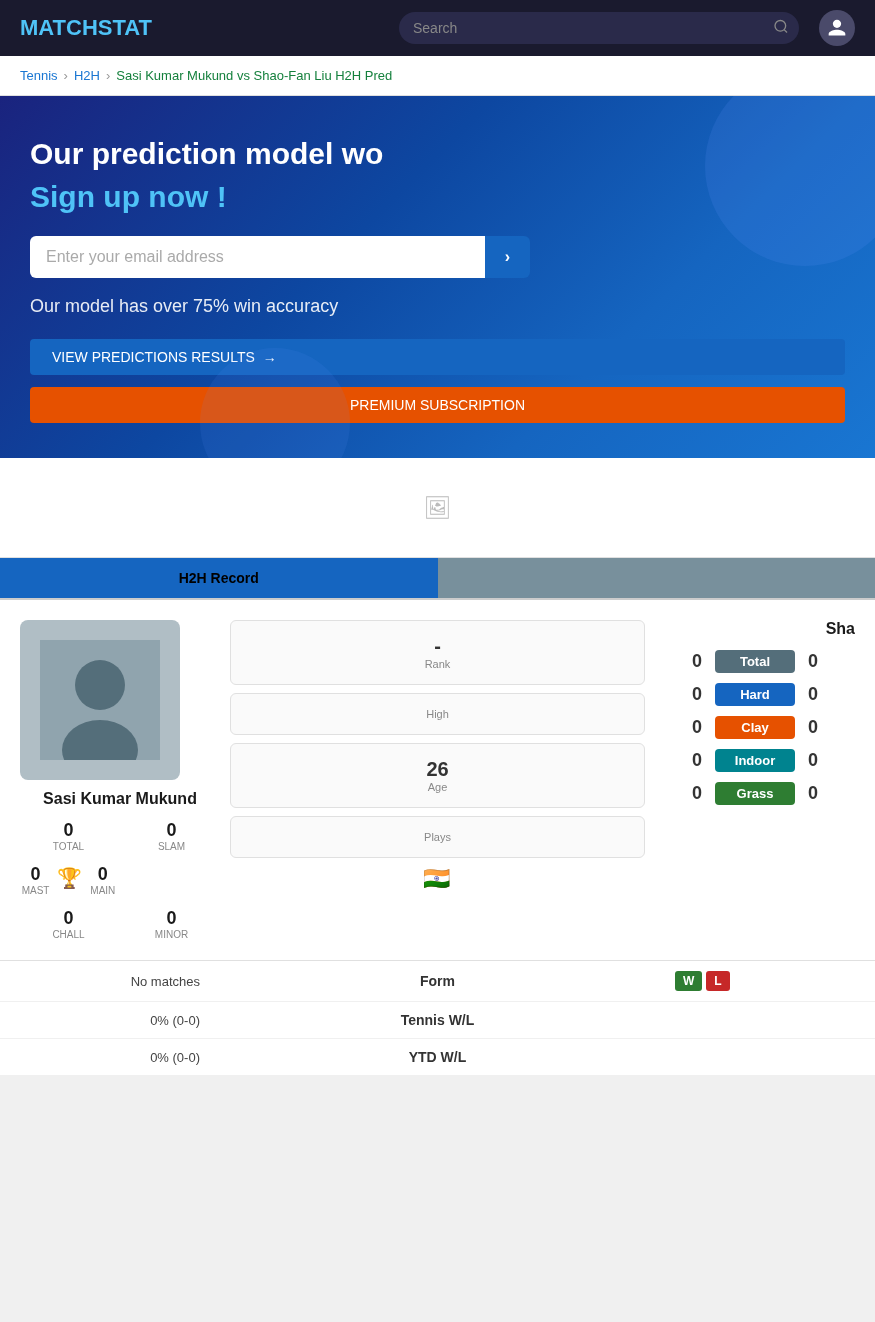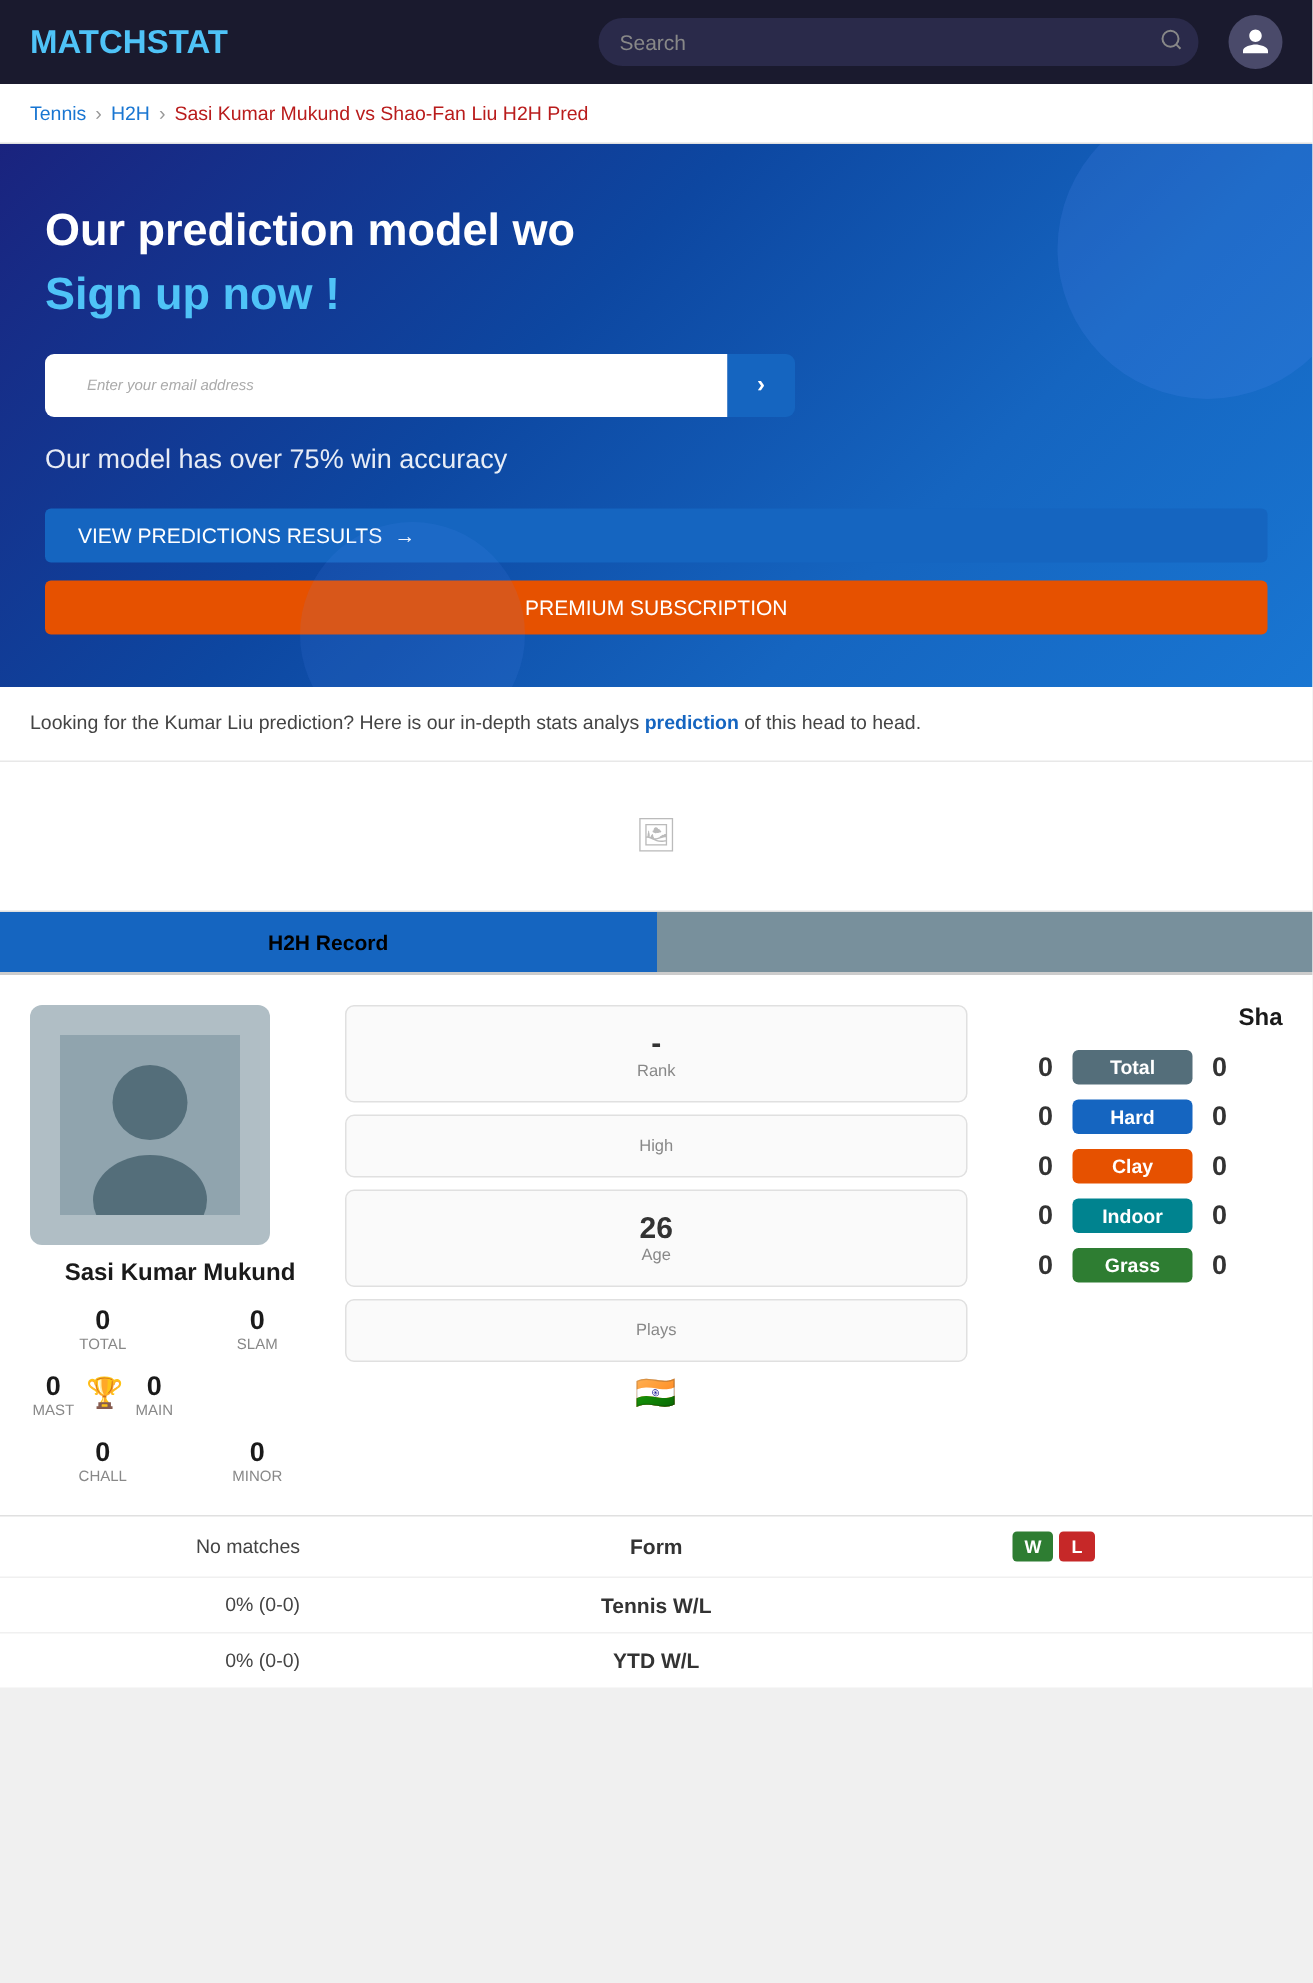--- a/index.html
+++ b/index.html
@@ -72,21 +72,21 @@
       padding: 12px 20px;
       font-size: 13px;
       color: #555;
       display: flex;
       align-items: center;
       gap: 6px;
       border-bottom: 1px solid #e0e0e0;
     }
     .breadcrumb a { color: #1976d2; text-decoration: none; }
     .breadcrumb .sep { color: #999; }
-    .breadcrumb .current { color: #b91c1c; font-weight: 500; }
+    .breadcrumb .current { color: #15803d; font-weight: 500; }
 
     
     .main {
       padding: 0;
     }
 
     
     .prediction-banner {
       background: linear-gradient(135deg, #1a237e 0%, #0d47a1 40%, #1565c0 70%, #1976d2 100%);
       padding: 40px 30px 35px;
@@ -123,28 +123,27 @@
       margin-bottom: 22px;
     }
     .email-row {
       display: flex;
       gap: 0;
       margin-bottom: 18px;
       max-width: 500px;
     }
     .email-input {
       flex: 1;
-      padding: 12px 28px;
+      padding: 12px 16px;
       border: none;
       border-radius: 6px 0 0 6px;
-      font-size: 10px;
+      font-size: 16px;
       background: white;
       color: #333;
       outline: none;
-      font-style: italic;
     }
     .email-input::placeholder { color: #aaa; }
     .email-submit {
       padding: 12px 20px;
       background: #1565c0;
       color: white;
       border: none;
       border-radius: 0 6px 6px 0;
       cursor: pointer;
       font-size: 16px;
@@ -463,25 +462,20 @@
       <button class="btn-view">
         <span>VIEW PREDICTIONS RESULTS</span>
         <span>→</span>
       </button>
       <button class="btn-premium">
         <span>PREMIUM SUBSCRIPTION</span>
       </button>
     </div>
   </div>
 
-  <div class="description">
-    <span>Looking for the Kumar Liu prediction? Here is our in-depth stats analys</span>
-    <strong><a>prediction</a></strong>
-    <span>of this head to head.</span>
-  </div>
 
   <div class="ad-area">
     <span>🖼</span>
   </div>
 
   <div class="h2h-tabs">
     <button class="h2h-tab active">H2H Record</button>
     <button class="h2h-tab inactive"></button>
   </div>
 

